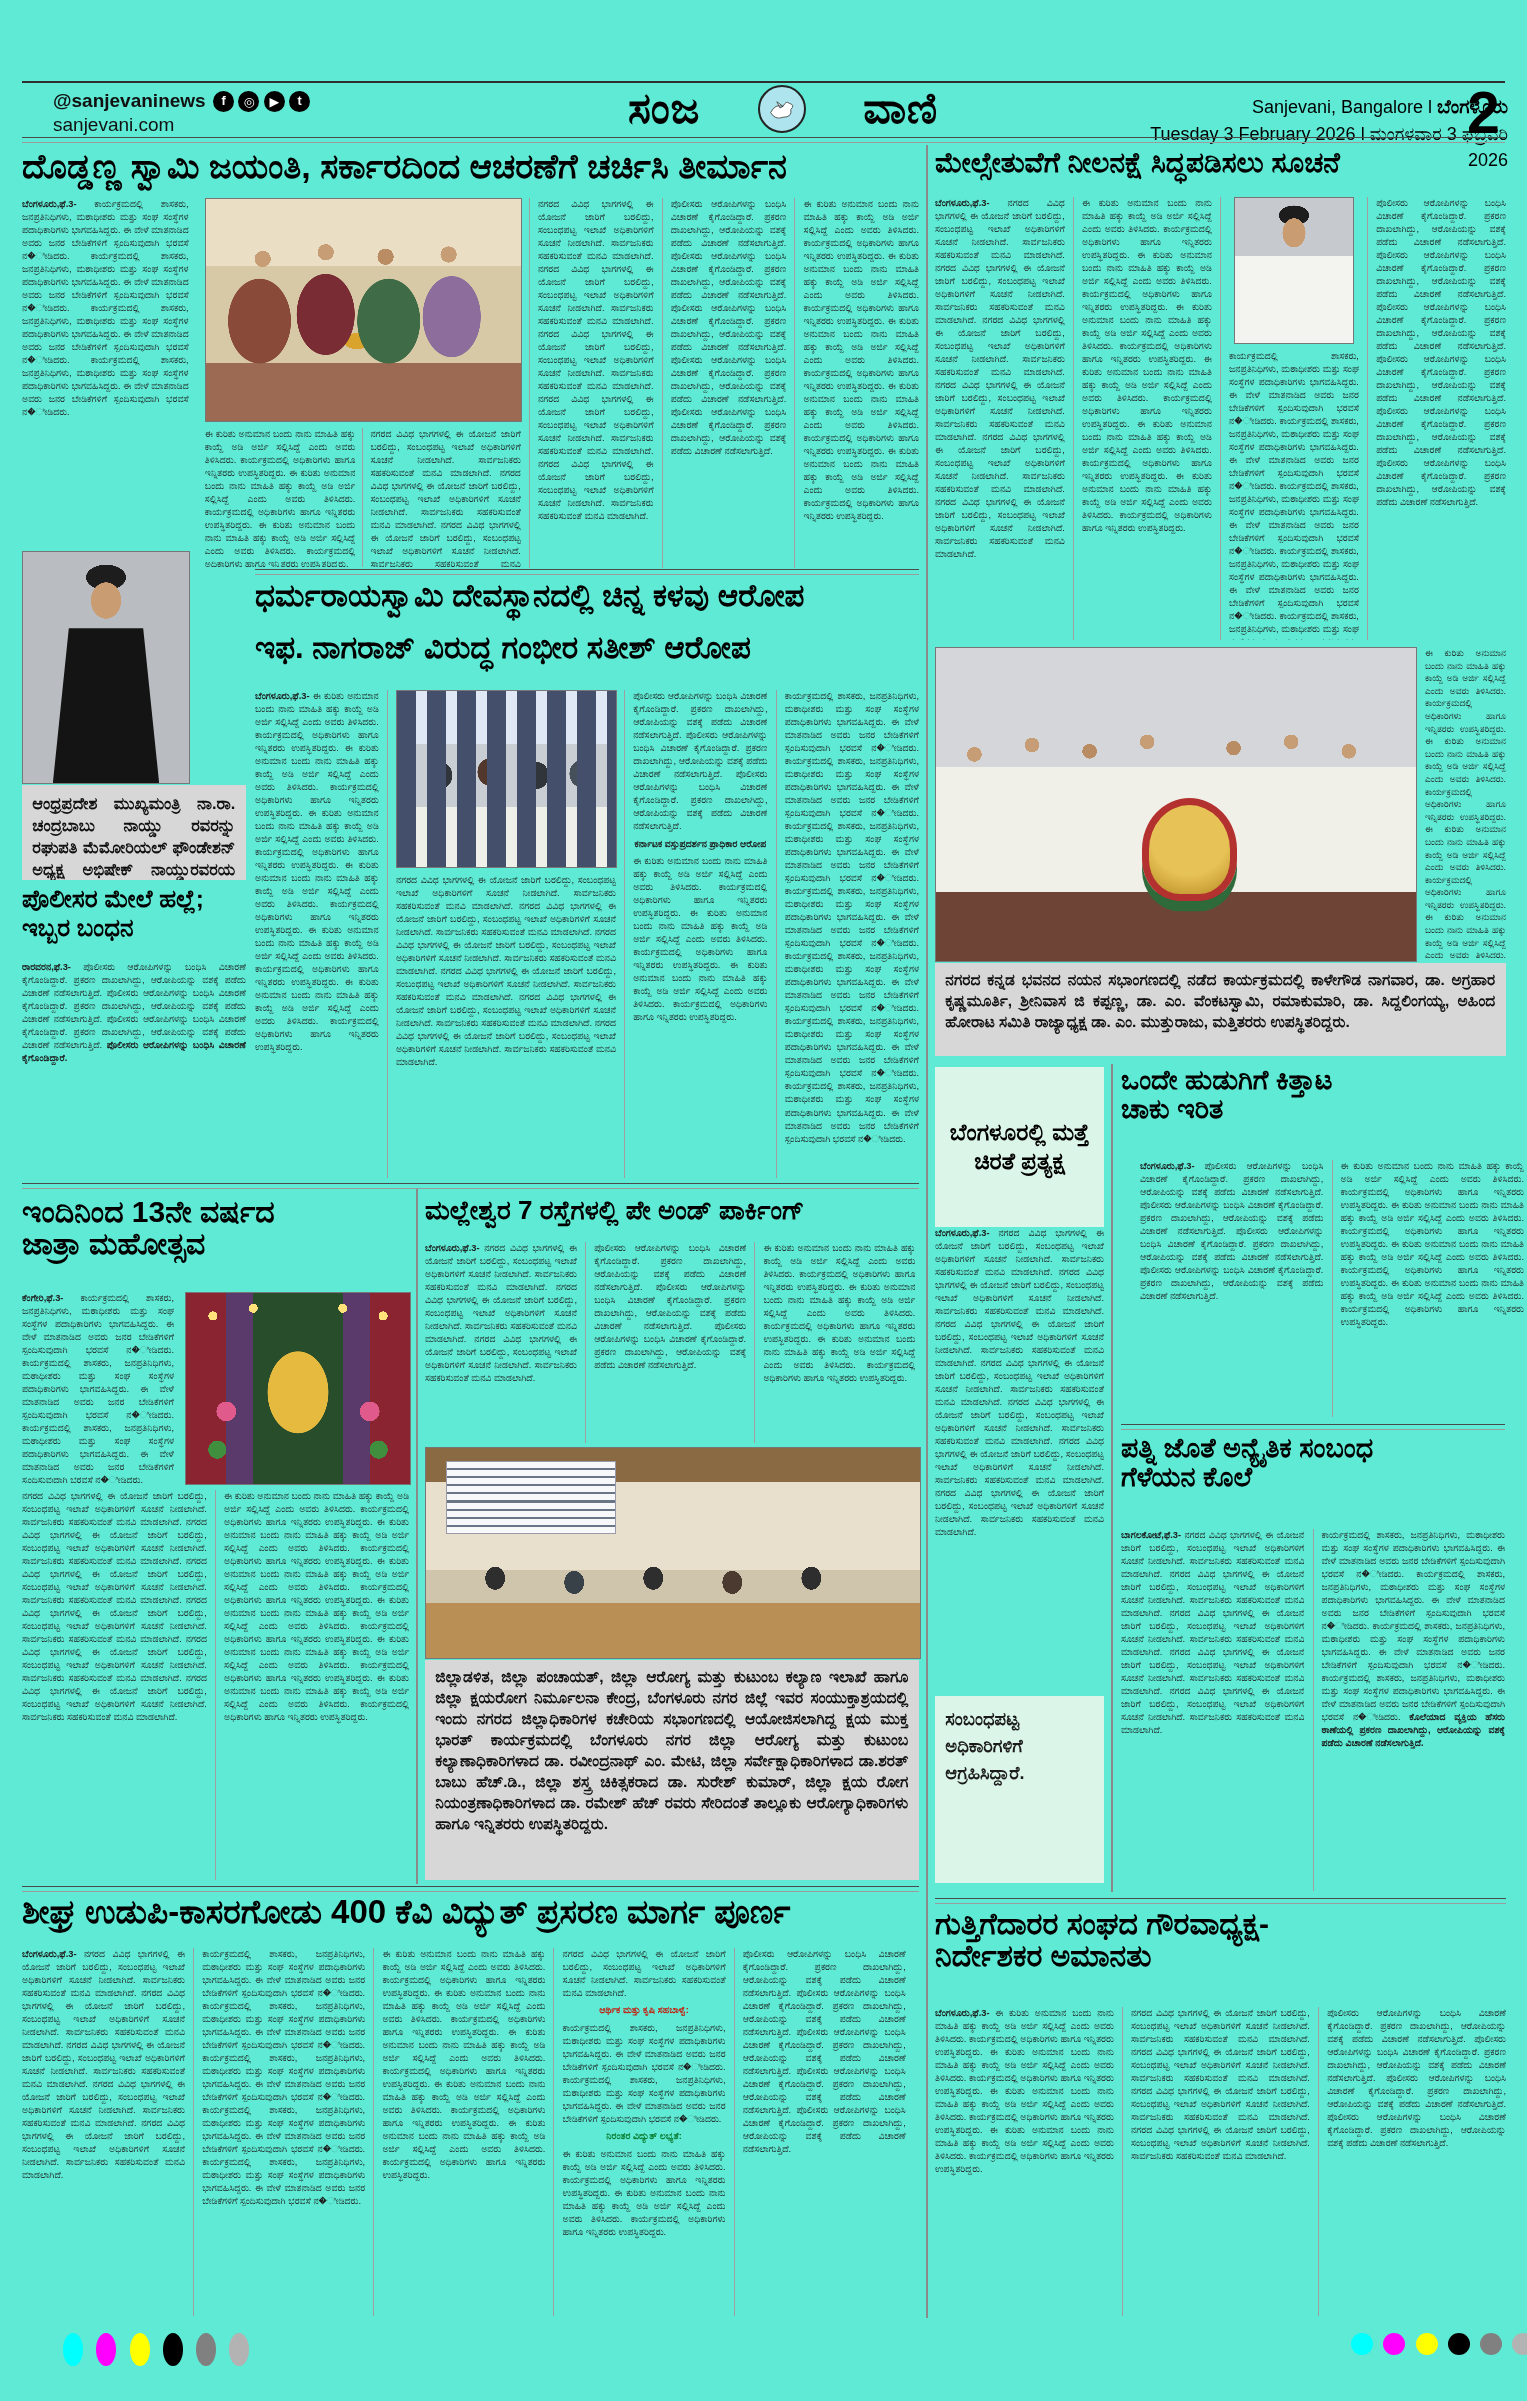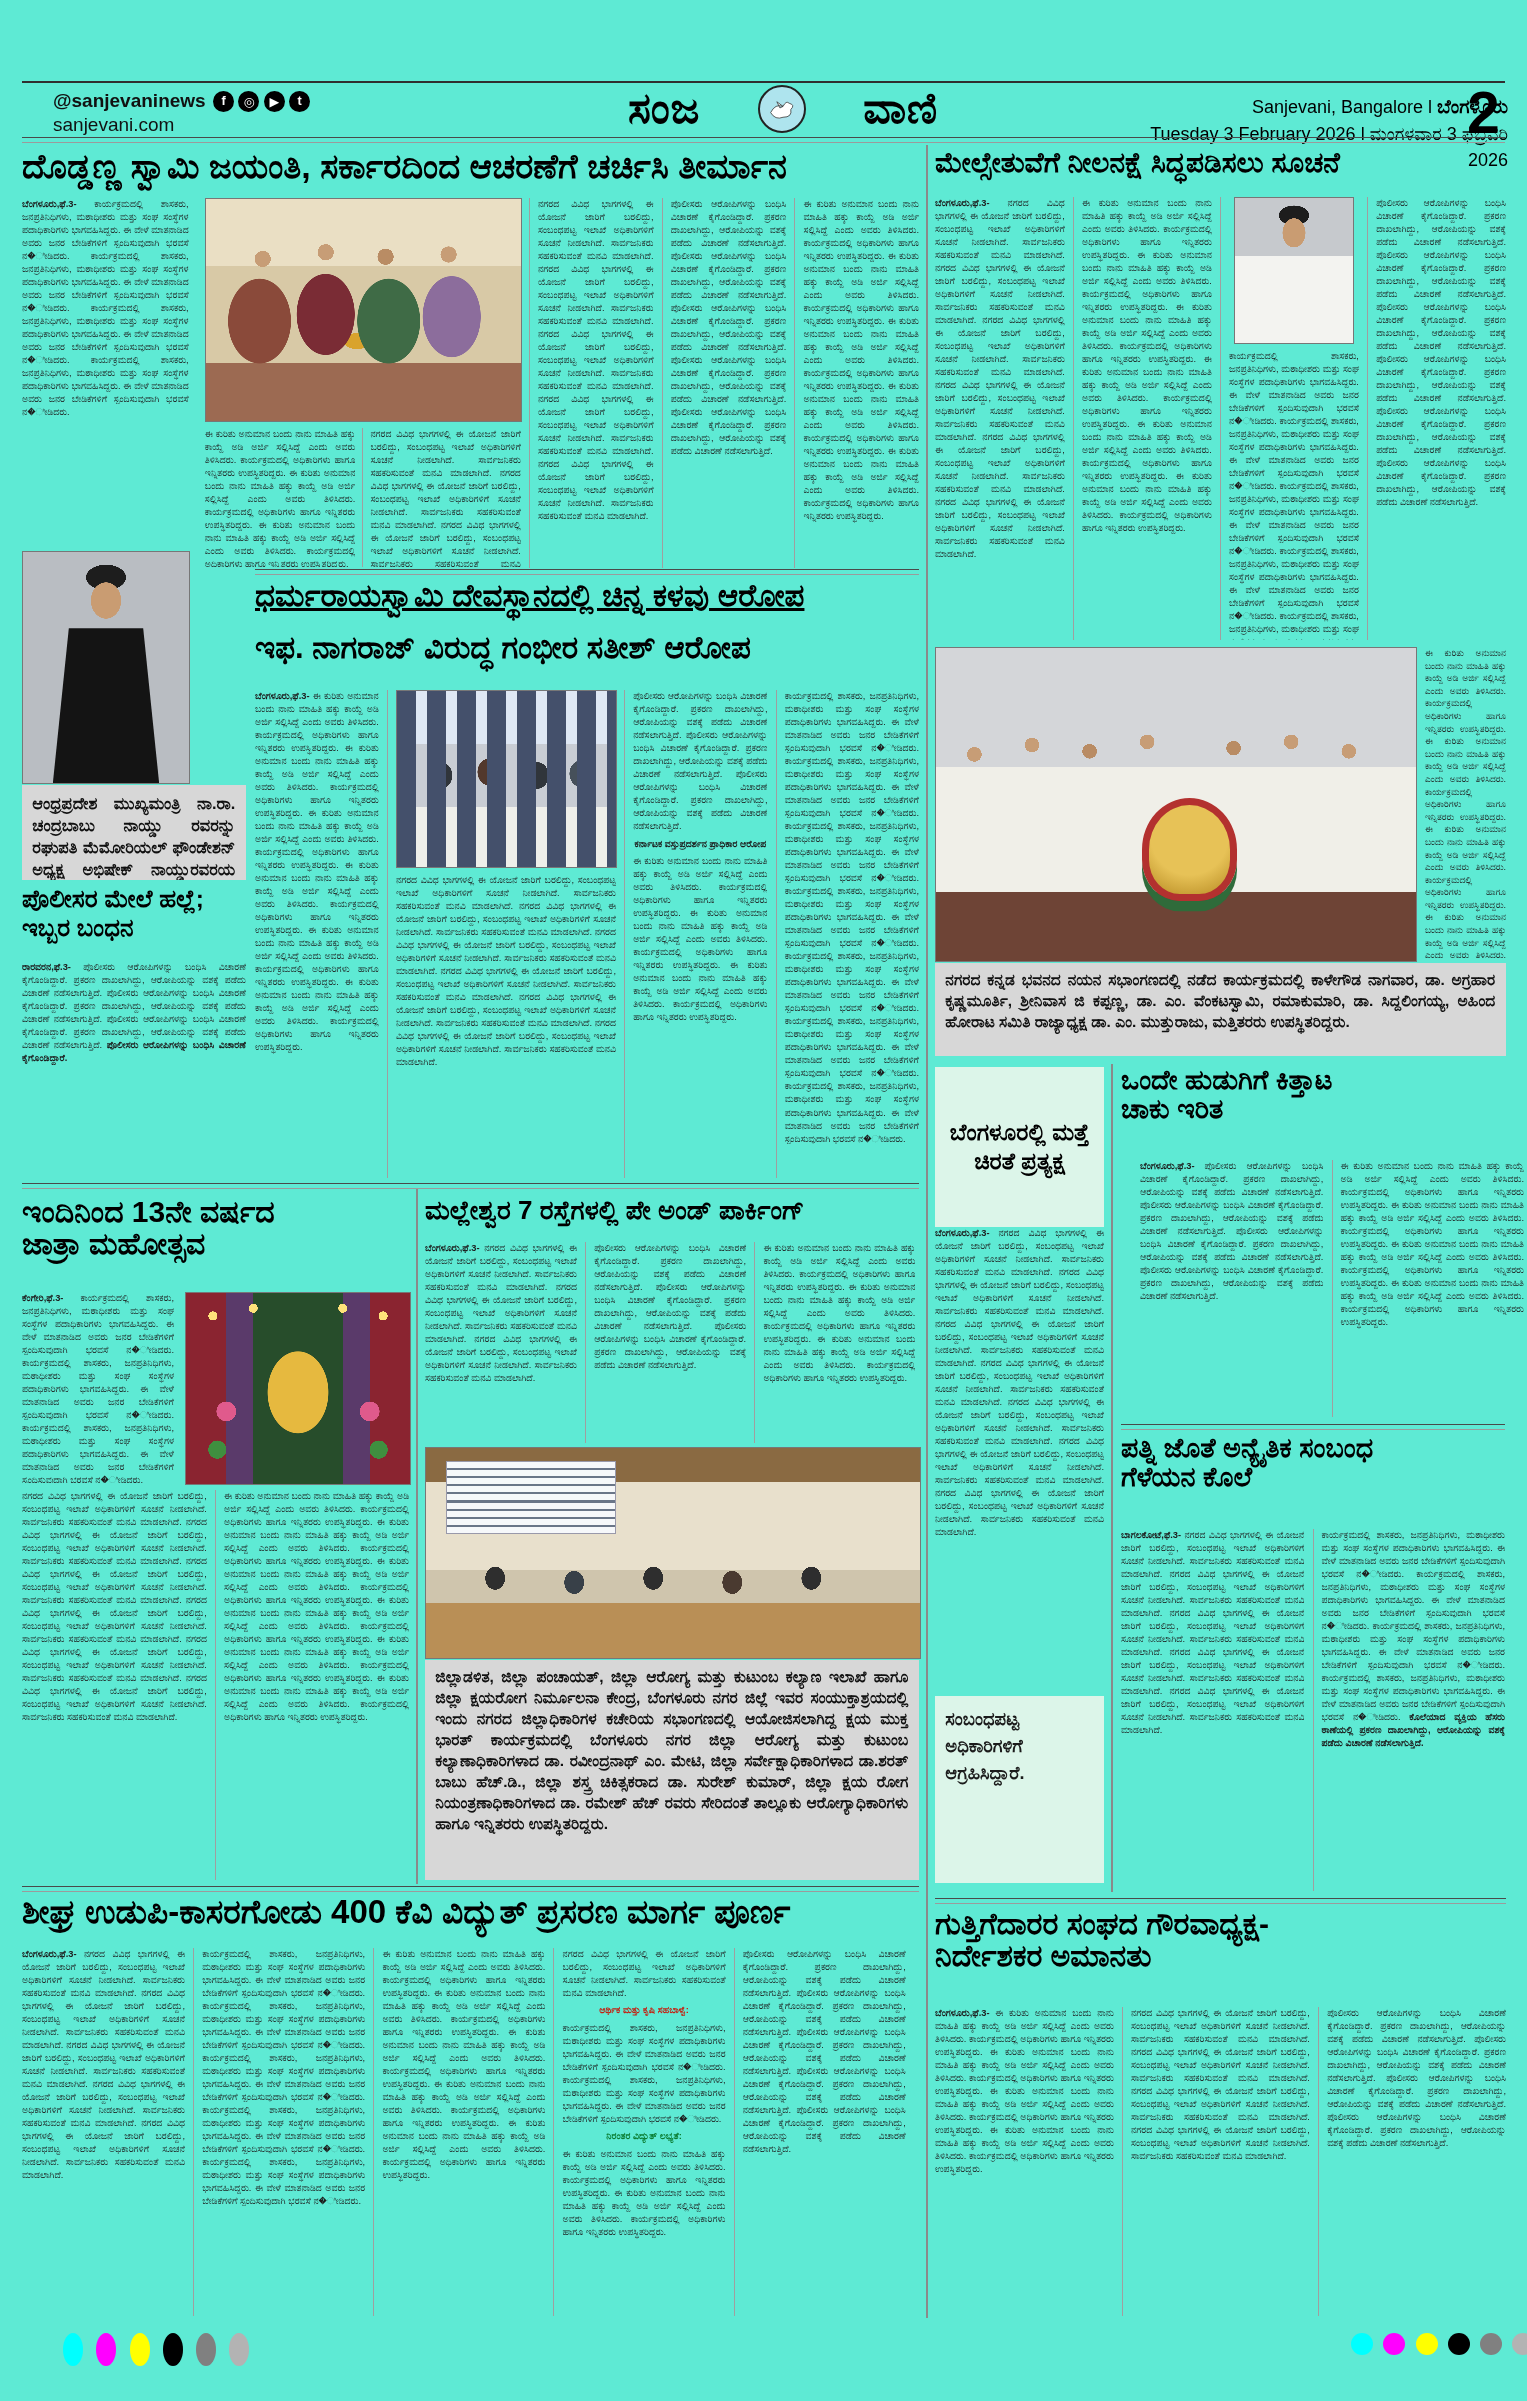--- a/index.html
+++ b/index.html
@@ -178,21 +178,21 @@
   <div class="cap" style="left:22px;top:785px;width:203px;height:80px;font-size:16.3px;">ಆಂಧ್ರಪ್ರದೇಶ ಮುಖ್ಯಮಂತ್ರಿ ನಾ.ರಾ. ಚಂದ್ರಬಾಬು ನಾಯ್ಡು ರವರನ್ನು ರಘುಪತಿ ಮೆಮೋರಿಯಲ್ ಫೌಂಡೇಶನ್ ಅಧ್ಯಕ್ಷ ಅಭಿಷೇಕ್ ನಾಯ್ಡುರವರಯ ಭೇಟಿ ಮಾಡಿದ ಸಂದರ್ಭ.</div>
 
   <div class="hl center" style="left:22px;top:884px;width:224px;font-size:24.4px;line-height:1.2;">ಪೊಲೀಸರ ಮೇಲೆ ಹಲ್ಲೆ; ಇಬ್ಬರ ಬಂಧನ</div>
   <div class="col abs" style="left:22px;top:961px;width:224px;height:219px;">
     <b class="dl">ರಾರವರನ,ಫೆ.3-</b>
     <span>ಪೊಲೀಸರು ಆರೋಪಿಗಳನ್ನು ಬಂಧಿಸಿ ವಿಚಾರಣೆ ಕೈಗೊಂಡಿದ್ದಾರೆ. ಪ್ರಕರಣ ದಾಖಲಾಗಿದ್ದು, ಆರೋಪಿಯನ್ನು ವಶಕ್ಕೆ ಪಡೆದು ವಿಚಾರಣೆ ನಡೆಸಲಾಗುತ್ತಿದೆ. ಪೊಲೀಸರು ಆರೋಪಿಗಳನ್ನು ಬಂಧಿಸಿ ವಿಚಾರಣೆ ಕೈಗೊಂಡಿದ್ದಾರೆ. ಪ್ರಕರಣ ದಾಖಲಾಗಿದ್ದು, ಆರೋಪಿಯನ್ನು ವಶಕ್ಕೆ ಪಡೆದು ವಿಚಾರಣೆ ನಡೆಸಲಾಗುತ್ತಿದೆ. ಪೊಲೀಸರು ಆರೋಪಿಗಳನ್ನು ಬಂಧಿಸಿ ವಿಚಾರಣೆ ಕೈಗೊಂಡಿದ್ದಾರೆ. ಪ್ರಕರಣ ದಾಖಲಾಗಿದ್ದು, ಆರೋಪಿಯನ್ನು ವಶಕ್ಕೆ ಪಡೆದು ವಿಚಾರಣೆ ನಡೆಸಲಾಗುತ್ತಿದೆ.</span>
     <b>ಪೊಲೀಸರು ಆರೋಪಿಗಳನ್ನು ಬಂಧಿಸಿ ವಿಚಾರಣೆ ಕೈಗೊಂಡಿದ್ದಾರೆ.</b>
   </div>
 
   <div class="ruledbl" style="left:255px;top:569px;width:664px;"></div>
-  <div class="hl" style="left:255px;top:579px;width:664px;font-size:31px;text-decoration:underline;">ಧರ್ಮರಾಯಸ್ವಾಮಿ ದೇವಸ್ಥಾನದಲ್ಲಿ ಚಿನ್ನ ಕಳವು ಆರೋಪ</div>
+  <div class="hl" style="left:255px;top:579px;width:664px;font-size:31px;">ಧರ್ಮರಾಯಸ್ವಾಮಿ ದೇವಸ್ಥಾನದಲ್ಲಿ ಚಿನ್ನ ಕಳವು ಆರೋಪ</div>
   <div class="hl" style="left:255px;top:631px;width:664px;font-size:31px;">ಇಫ. ನಾಗರಾಜ್ ವಿರುದ್ಧ ಗಂಭೀರ ಸತೀಶ್ ಆರೋಪ</div>
 
   <div class="cols" style="left:255px;top:690px;width:664px;height:488px;">
     <div class="col" style="width:129px;">
       <b class="dl">ಬೆಂಗಳೂರು,ಫೆ.3-</b>
       <span>ಈ ಕುರಿತು ಅನುಮಾನ ಬಂದು ನಾನು ಮಾಹಿತಿ ಹಕ್ಕು ಕಾಯ್ದೆ ಅಡಿ ಅರ್ಜಿ ಸಲ್ಲಿಸಿದ್ದೆ ಎಂದು ಅವರು ತಿಳಿಸಿದರು. ಕಾರ್ಯಕ್ರಮದಲ್ಲಿ ಅಧಿಕಾರಿಗಳು ಹಾಗೂ ಇನ್ನಿತರರು ಉಪಸ್ಥಿತರಿದ್ದರು. ಈ ಕುರಿತು ಅನುಮಾನ ಬಂದು ನಾನು ಮಾಹಿತಿ ಹಕ್ಕು ಕಾಯ್ದೆ ಅಡಿ ಅರ್ಜಿ ಸಲ್ಲಿಸಿದ್ದೆ ಎಂದು ಅವರು ತಿಳಿಸಿದರು. ಕಾರ್ಯಕ್ರಮದಲ್ಲಿ ಅಧಿಕಾರಿಗಳು ಹಾಗೂ ಇನ್ನಿತರರು ಉಪಸ್ಥಿತರಿದ್ದರು. ಈ ಕುರಿತು ಅನುಮಾನ ಬಂದು ನಾನು ಮಾಹಿತಿ ಹಕ್ಕು ಕಾಯ್ದೆ ಅಡಿ ಅರ್ಜಿ ಸಲ್ಲಿಸಿದ್ದೆ ಎಂದು ಅವರು ತಿಳಿಸಿದರು. ಕಾರ್ಯಕ್ರಮದಲ್ಲಿ ಅಧಿಕಾರಿಗಳು ಹಾಗೂ ಇನ್ನಿತರರು ಉಪಸ್ಥಿತರಿದ್ದರು. ಈ ಕುರಿತು ಅನುಮಾನ ಬಂದು ನಾನು ಮಾಹಿತಿ ಹಕ್ಕು ಕಾಯ್ದೆ ಅಡಿ ಅರ್ಜಿ ಸಲ್ಲಿಸಿದ್ದೆ ಎಂದು ಅವರು ತಿಳಿಸಿದರು. ಕಾರ್ಯಕ್ರಮದಲ್ಲಿ ಅಧಿಕಾರಿಗಳು ಹಾಗೂ ಇನ್ನಿತರರು ಉಪಸ್ಥಿತರಿದ್ದರು. ಈ ಕುರಿತು ಅನುಮಾನ ಬಂದು ನಾನು ಮಾಹಿತಿ ಹಕ್ಕು ಕಾಯ್ದೆ ಅಡಿ ಅರ್ಜಿ ಸಲ್ಲಿಸಿದ್ದೆ ಎಂದು ಅವರು ತಿಳಿಸಿದರು. ಕಾರ್ಯಕ್ರಮದಲ್ಲಿ ಅಧಿಕಾರಿಗಳು ಹಾಗೂ ಇನ್ನಿತರರು ಉಪಸ್ಥಿತರಿದ್ದರು. ಈ ಕುರಿತು ಅನುಮಾನ ಬಂದು ನಾನು ಮಾಹಿತಿ ಹಕ್ಕು ಕಾಯ್ದೆ ಅಡಿ ಅರ್ಜಿ ಸಲ್ಲಿಸಿದ್ದೆ ಎಂದು ಅವರು ತಿಳಿಸಿದರು. ಕಾರ್ಯಕ್ರಮದಲ್ಲಿ ಅಧಿಕಾರಿಗಳು ಹಾಗೂ ಇನ್ನಿತರರು ಉಪಸ್ಥಿತರಿದ್ದರು.</span>
     </div>
     <div style="width:220px;">
       <div class="ph ph-press" style="position:relative;width:219px;height:176px;"></div>
       <div class="col" style="height:302px;margin-top:6px;"><span>ನಗರದ ವಿವಿಧ ಭಾಗಗಳಲ್ಲಿ ಈ ಯೋಜನೆ ಜಾರಿಗೆ ಬರಲಿದ್ದು, ಸಂಬಂಧಪಟ್ಟ ಇಲಾಖೆ ಅಧಿಕಾರಿಗಳಿಗೆ ಸೂಚನೆ ನೀಡಲಾಗಿದೆ. ಸಾರ್ವಜನಿಕರು ಸಹಕರಿಸುವಂತೆ ಮನವಿ ಮಾಡಲಾಗಿದೆ. ನಗರದ ವಿವಿಧ ಭಾಗಗಳಲ್ಲಿ ಈ ಯೋಜನೆ ಜಾರಿಗೆ ಬರಲಿದ್ದು, ಸಂಬಂಧಪಟ್ಟ ಇಲಾಖೆ ಅಧಿಕಾರಿಗಳಿಗೆ ಸೂಚನೆ ನೀಡಲಾಗಿದೆ. ಸಾರ್ವಜನಿಕರು ಸಹಕರಿಸುವಂತೆ ಮನವಿ ಮಾಡಲಾಗಿದೆ. ನಗರದ ವಿವಿಧ ಭಾಗಗಳಲ್ಲಿ ಈ ಯೋಜನೆ ಜಾರಿಗೆ ಬರಲಿದ್ದು, ಸಂಬಂಧಪಟ್ಟ ಇಲಾಖೆ ಅಧಿಕಾರಿಗಳಿಗೆ ಸೂಚನೆ ನೀಡಲಾಗಿದೆ. ಸಾರ್ವಜನಿಕರು ಸಹಕರಿಸುವಂತೆ ಮನವಿ ಮಾಡಲಾಗಿದೆ. ನಗರದ ವಿವಿಧ ಭಾಗಗಳಲ್ಲಿ ಈ ಯೋಜನೆ ಜಾರಿಗೆ ಬರಲಿದ್ದು, ಸಂಬಂಧಪಟ್ಟ ಇಲಾಖೆ ಅಧಿಕಾರಿಗಳಿಗೆ ಸೂಚನೆ ನೀಡಲಾಗಿದೆ. ಸಾರ್ವಜನಿಕರು ಸಹಕರಿಸುವಂತೆ ಮನವಿ ಮಾಡಲಾಗಿದೆ. ನಗರದ ವಿವಿಧ ಭಾಗಗಳಲ್ಲಿ ಈ ಯೋಜನೆ ಜಾರಿಗೆ ಬರಲಿದ್ದು, ಸಂಬಂಧಪಟ್ಟ ಇಲಾಖೆ ಅಧಿಕಾರಿಗಳಿಗೆ ಸೂಚನೆ ನೀಡಲಾಗಿದೆ. ಸಾರ್ವಜನಿಕರು ಸಹಕರಿಸುವಂತೆ ಮನವಿ ಮಾಡಲಾಗಿದೆ. ನಗರದ ವಿವಿಧ ಭಾಗಗಳಲ್ಲಿ ಈ ಯೋಜನೆ ಜಾರಿಗೆ ಬರಲಿದ್ದು, ಸಂಬಂಧಪಟ್ಟ ಇಲಾಖೆ ಅಧಿಕಾರಿಗಳಿಗೆ ಸೂಚನೆ ನೀಡಲಾಗಿದೆ. ಸಾರ್ವಜನಿಕರು ಸಹಕರಿಸುವಂತೆ ಮನವಿ ಮಾಡಲಾಗಿದೆ.</span></div>

